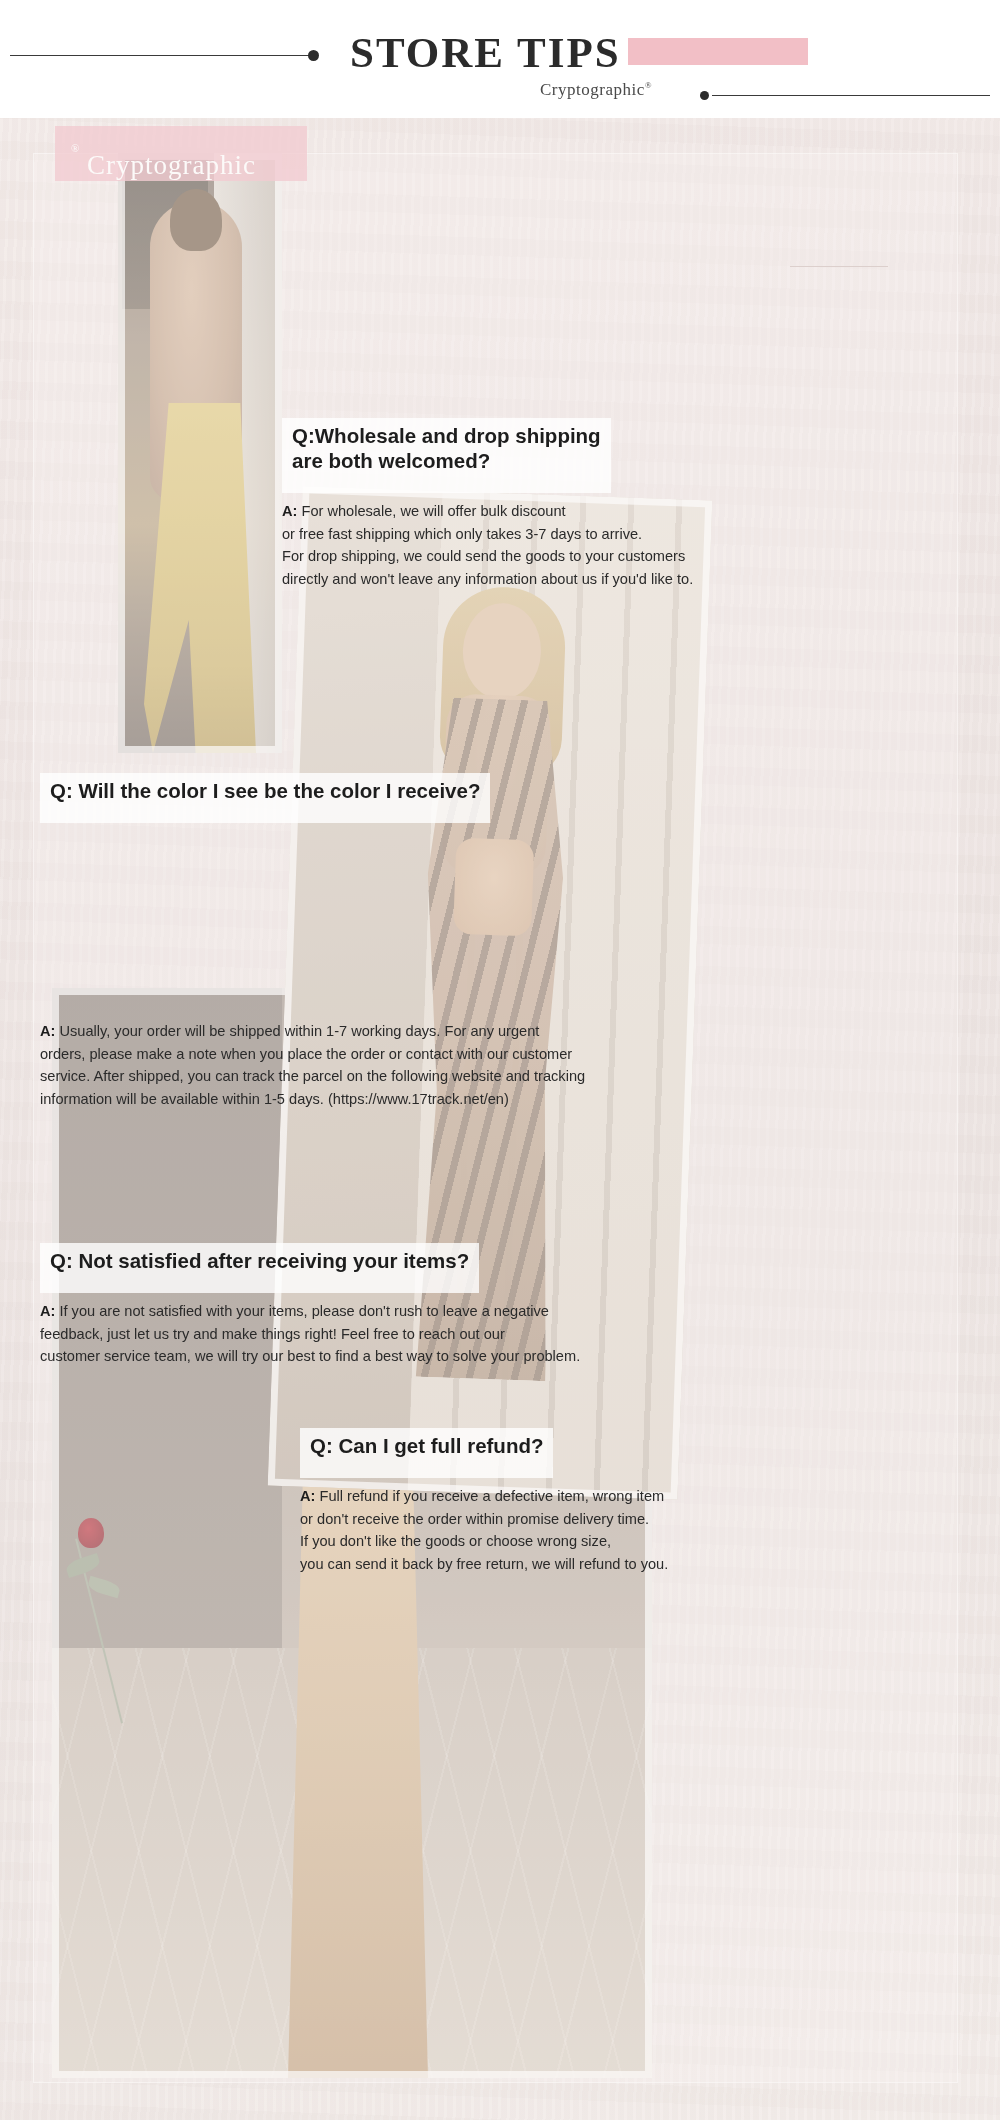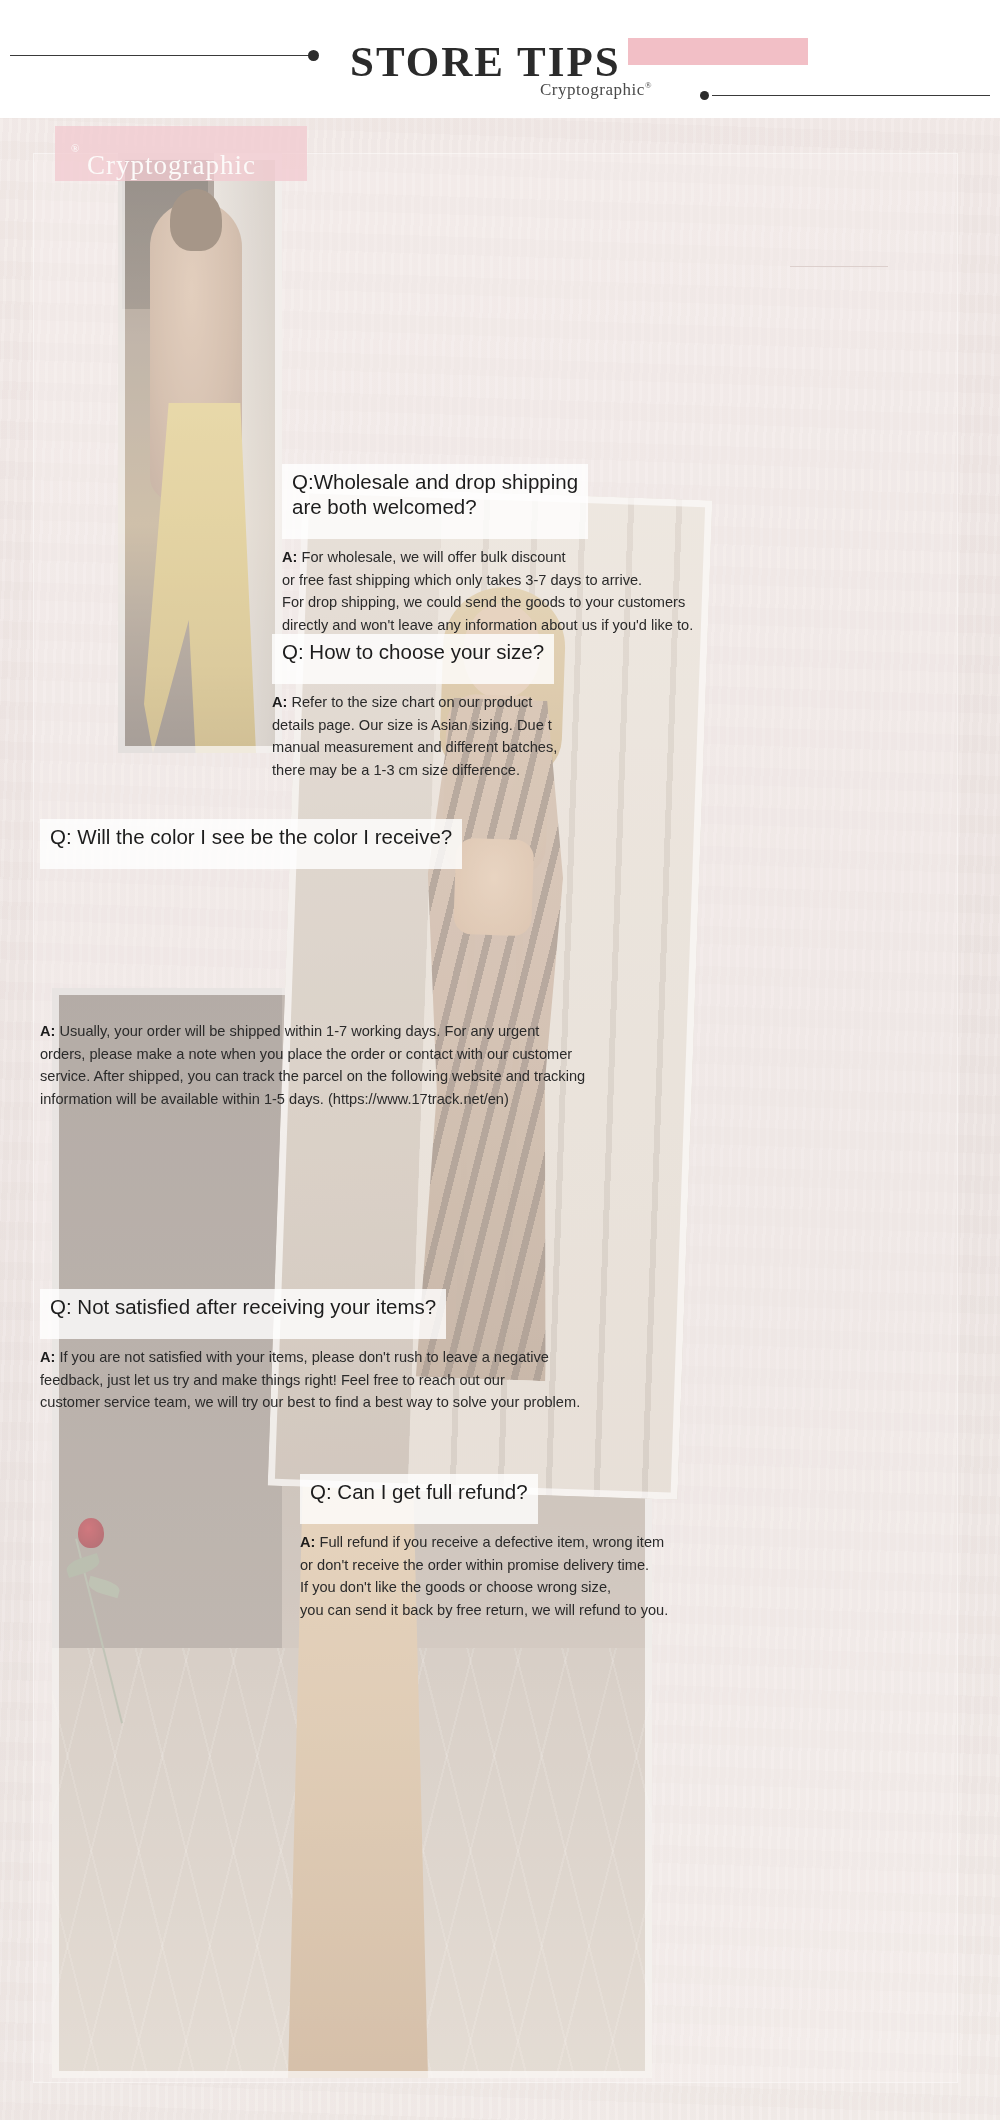--- a/index.html
+++ b/index.html
@@ -36,21 +36,20 @@
   }
   .header-title {
     position: absolute;
     left: 350px; top: 28px;
     font-family: "Liberation Serif", serif;
     font-weight: bold;
     font-size: 43px;
     letter-spacing: 2px;
     color: #2b2b2b;
     z-index: 3;
-    margin-top: 9px;
   }
   .header-pink-bar {
     position: absolute;
     left: 628px; top: 38px;
     width: 180px; height: 27px;
     background: #f2bfc6;
     z-index: 1;
   }
   .header-brand {
     position: absolute;
@@ -287,26 +286,25 @@
     background: rgba(248,243,240,0.42);
     z-index: 14; pointer-events: none;
   }
 
   
   .faq { position: absolute; z-index: 20; }
   .q {
     display: inline-block;
     background: rgba(255,255,255,0.80);
     color: #1d1d1d;
-    font-weight: normal;
+    font-weight: bold;
     font-size: 20.5px;
     line-height: 25px;
     padding: 5px 10px 20px 10px;
     white-space: pre-line;
-    margin-top: 46px;
   }
   .a {
     margin-top: 7px;
     color: #2a2a2a;
     font-size: 14.6px;
     line-height: 22.5px;
     white-space: pre-line;
   }
   .a b { font-weight: bold; color: #1d1d1d; }
 
@@ -388,27 +386,20 @@
 
   <div class="faq faq1">
     <div class="q">Q:Wholesale and drop shipping
 are both welcomed?</div>
     <div class="a"><b>A:</b><span> For wholesale, we will offer bulk discount
 or free fast shipping which only takes 3-7 days to arrive.
 For drop shipping, we could send the goods to your customers
 directly and won't leave any information about us if you'd like to.</span></div>
   </div>
 
-  <div class="faq faq2">
-    <div class="q">Q: How to choose your size?</div>
-    <div class="a"><b>A:</b><span> Refer to the size chart on our product
-details page. Our size is Asian sizing. Due t
-manual measurement and different batches,
-there may be a 1-3 cm size difference.</span></div>
-  </div>
 
   <div class="faq faq3">
     <div class="q">Q: Will the color I see be the color I receive?</div>
   </div>
 
   <div class="faq faq4">
     <div class="a"><b>A:</b><span> Usually, your order will be shipped within 1-7 working days. For any urgent
 orders, please make a note when you place the order or contact with our customer
 service. After shipped, you can track the parcel on the following website and tracking
  information will be available within 1-5 days. (https://www.17track.net/en)</span></div>

